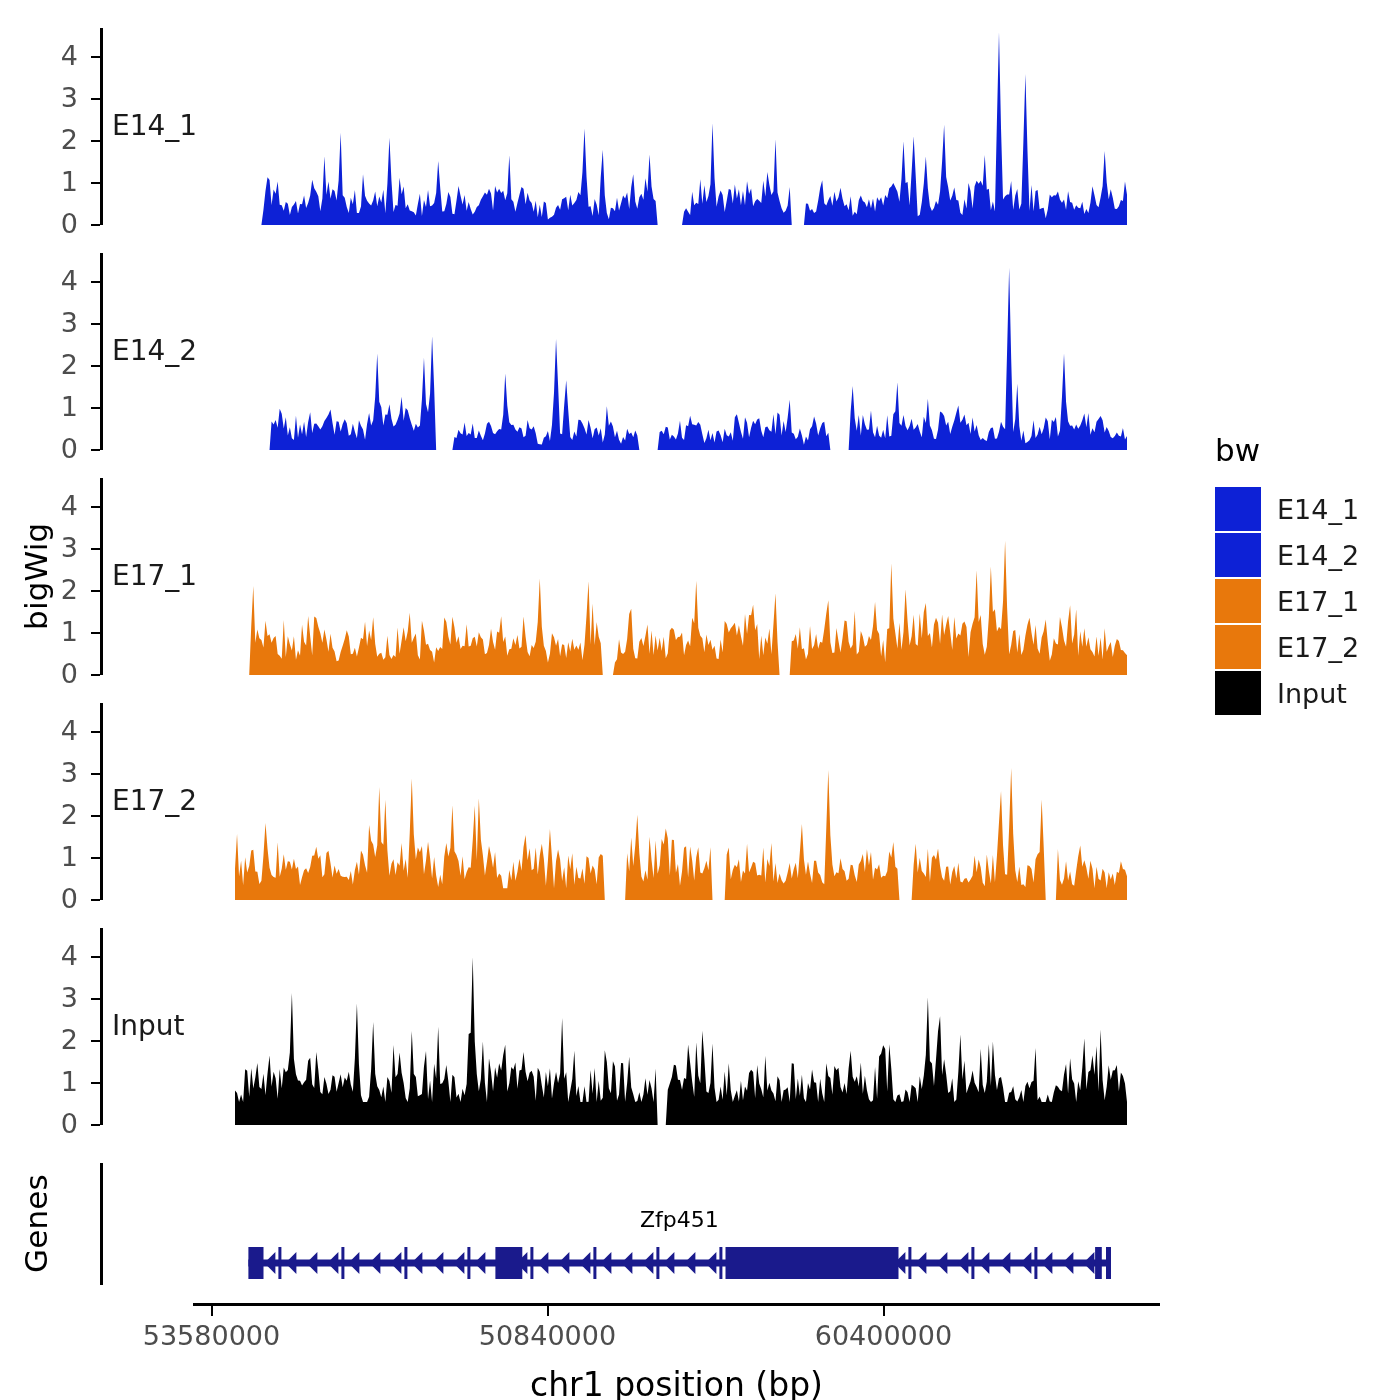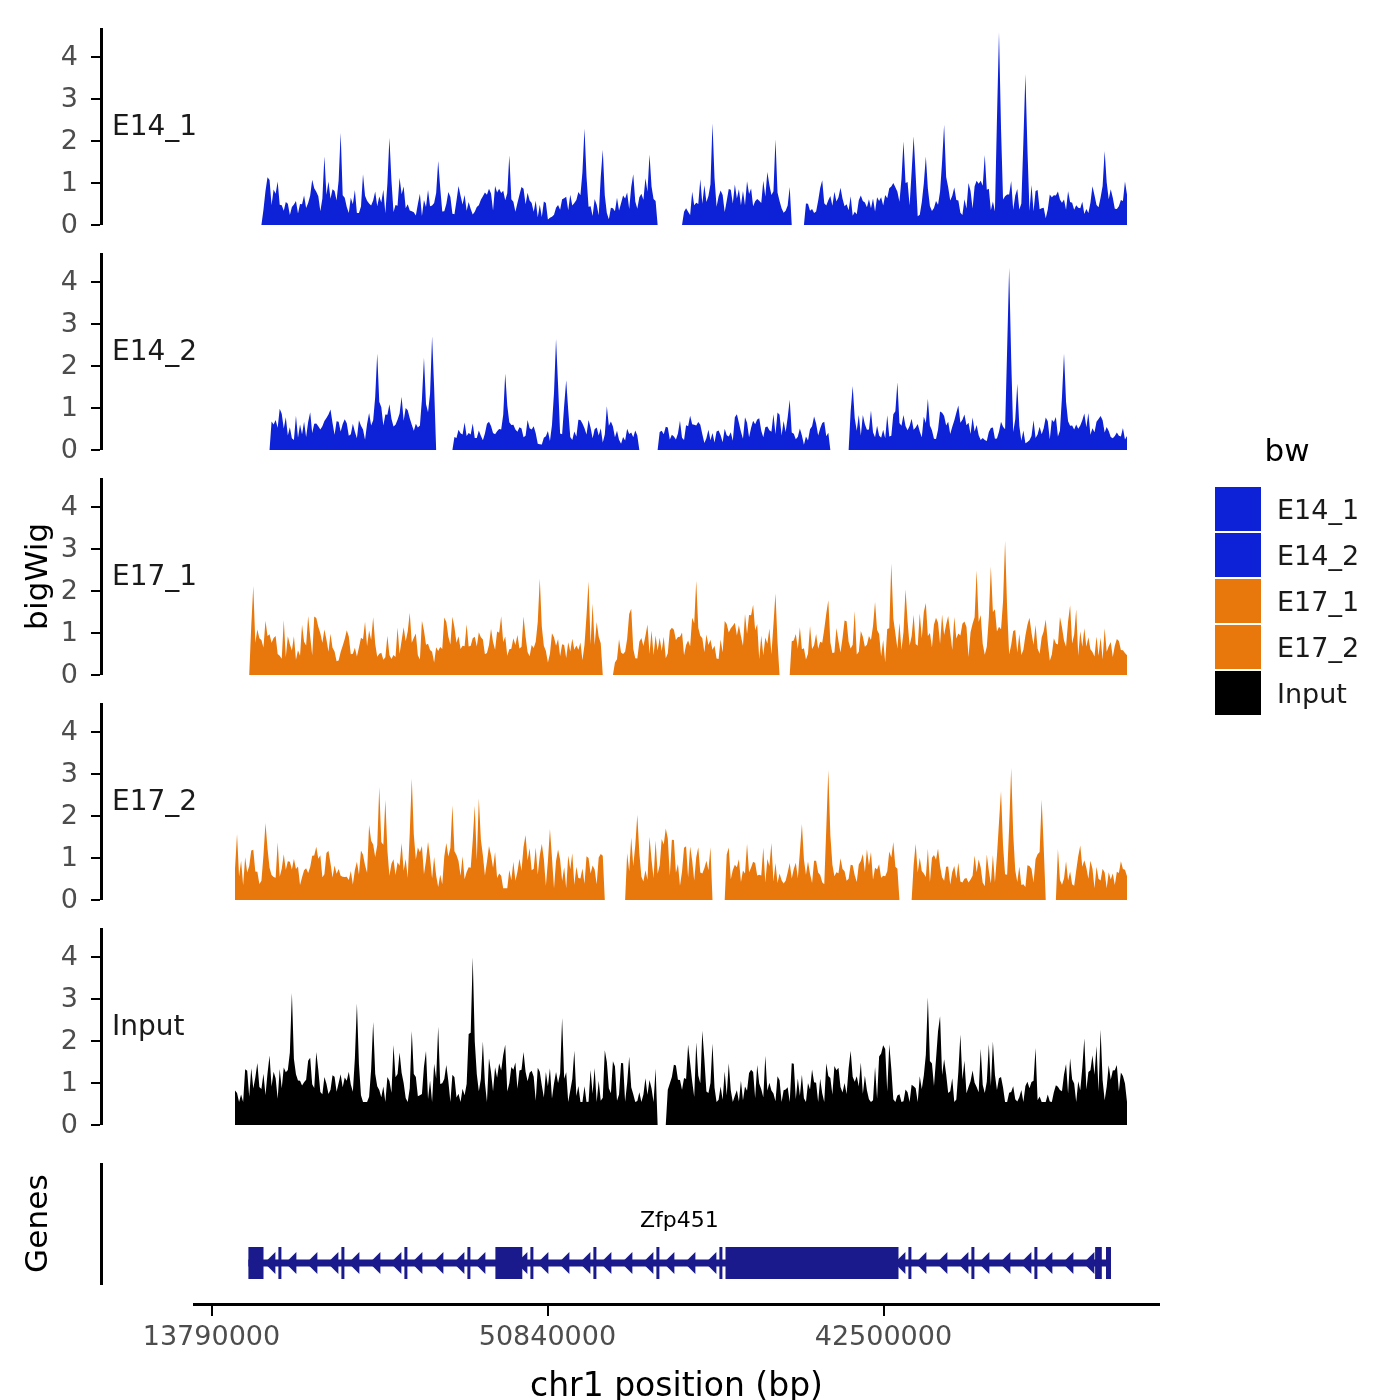--- a/index.html
+++ b/index.html
@@ -245,30 +245,30 @@
           <rect x="625.5" y="7" width="173.0" height="32" fill="#1a1a8c"></rect>
           <rect x="995.1" y="7" width="6.7" height="32" fill="#1a1a8c"></rect>
           <rect x="1006.0" y="7" width="5.0" height="32" fill="#1a1a8c"></rect>
         </svg>
       </div>
     </div>
 
   <div id="xaxis">
       <div class="xaxis-line" style="left: 193px; top: 1303px; width: 967px;"></div>
       <div class="xtick" style="left: 211.482px; top: 1306px;"></div>
-      <div class="xticklabel" style="left: 101.482px; top: 1320px; width: 220px;">13790000</div>
+      <div class="xticklabel" style="left: 101.482px; top: 1320px; width: 220px;">53580000</div>
       <div class="xtick" style="left: 547.452px; top: 1306px;"></div>
       <div class="xticklabel" style="left: 437.452px; top: 1320px; width: 220px;">50840000</div>
       <div class="xtick" style="left: 883.422px; top: 1306px;"></div>
-      <div class="xticklabel" style="left: 773.422px; top: 1320px; width: 220px;">42500000</div>
+      <div class="xticklabel" style="left: 773.422px; top: 1320px; width: 220px;">60400000</div>
     </div>
 
   <div class="xaxis-title" id="xaxis-title" style="left: 193px; width: 967px; top: 1365px;">chr1 position (bp)</div>
 
-  <div class="legend" id="legend" style="left: 1215px; top: 432px; text-align: center;">
+  <div class="legend" id="legend" style="left: 1215px; top: 432px;">
     <div class="legend-title">bw</div>
     <div id="legend-rows">
         <div class="legend-row">
           <div class="legend-swatch" style="background: rgb(13, 33, 214);"></div>
           <div class="legend-label">E14_1</div>
         </div>
         <div class="legend-row">
           <div class="legend-swatch" style="background: rgb(13, 33, 214);"></div>
           <div class="legend-label">E14_2</div>
         </div>

